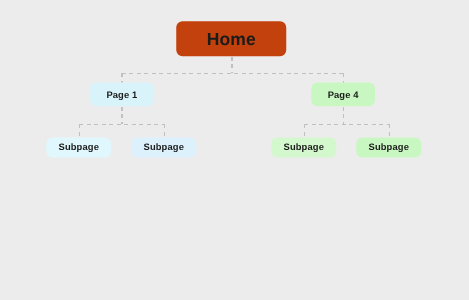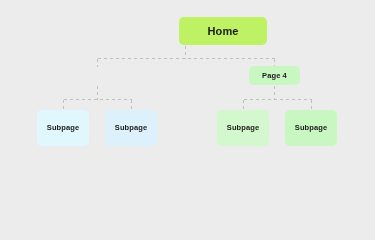--- a/index.html
+++ b/index.html
@@ -46,23 +46,22 @@
     color: #1b1b1b;
     font-weight: bold;
   }
 
   
   .node.root {
     left: 141px;
     top: 17px;
     width: 88px;
     height: 28px;
-    background: #bef264;
-    font-size: 11px;
-    margin-left: 38px;
+    background: #c2410c;
+    font-size: 14px;
   }
 
   
   .node.level2 {
     top: 66px;
     width: 51px;
     height: 19px;
     font-size: 7.5px;
   }
   .node.page1 {
@@ -71,21 +70,21 @@
   }
   .node.page2 {
     left: 249px;
     background: #c9f7c2;
   }
 
   
   .node.level3 {
     top: 110px;
     width: 52px;
-    height: 36px;
+    height: 16px;
     font-size: 7.5px;
   }
   .node.sub-a { left: 37px;  background: #e0f7fd; }
   .node.sub-b { left: 105px; background: #ddf1fd; }
   .node.sub-c { left: 217px; background: #d4f8cd; }
   .node.sub-d { left: 285px; background: #c9f7c2; }
 </style>
 </head>
 <body>
 
@@ -113,20 +112,23 @@
       <path d="M243.5,99.5 L311.5,99.5"></path>
       <path d="M243.5,99.5 L243.5,110.5"></path>
       <path d="M311.5,99.5 L311.5,110.5"></path>
     </g>
   </svg>
 
   <div class="node root">
     <span>Home</span>
   </div>
 
+  <div class="node level2 page1">
+    <span>Page 1</span>
+  </div>
 
   <div class="node level2 page2">
     <span>Page 4</span>
   </div>
 
   <div class="node level3 sub-a">
     <span>Subpage</span>
   </div>
 
   <div class="node level3 sub-b">

